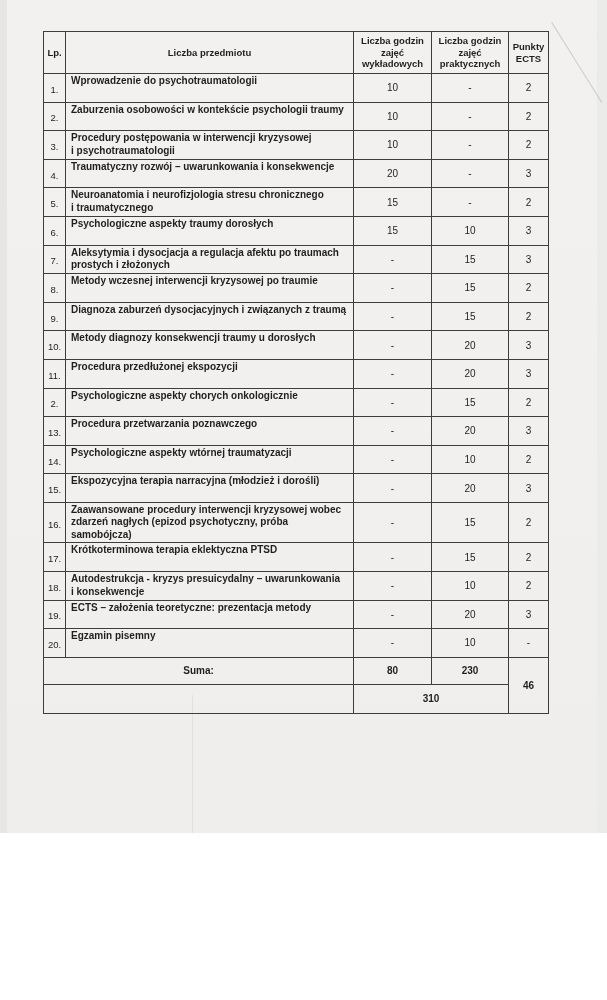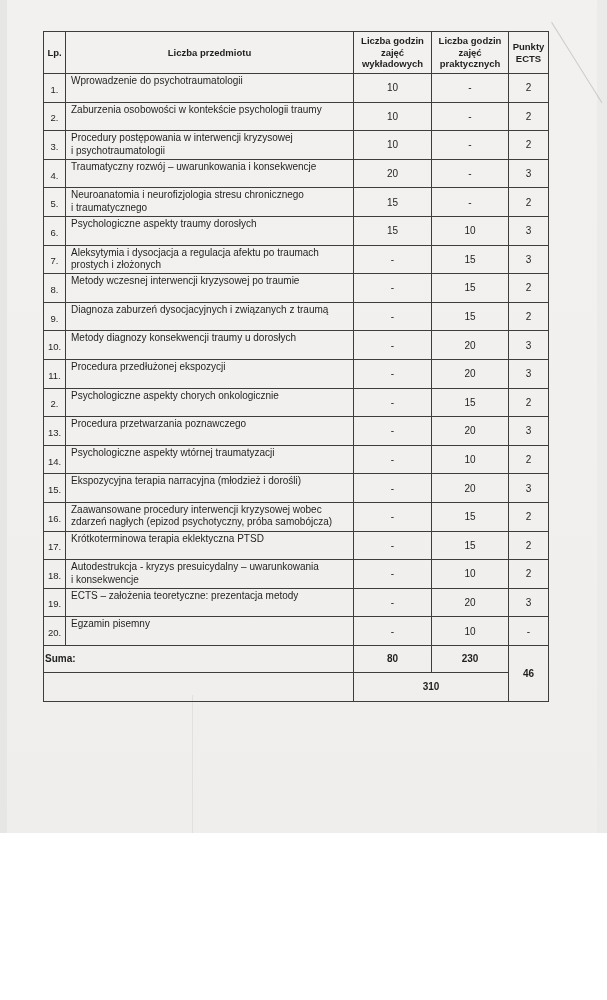--- a/index.html
+++ b/index.html
@@ -85,30 +85,32 @@
     vertical-align: middle;
     padding-top: 4px;
   }
   td.name {
     font-size: 10px;
     line-height: 12.5px;
     text-align: left;
     vertical-align: top;
     padding: 1px 5px 1px 5px;
     white-space: pre-line;
+    font-weight: bold;
   }
   td.num {
     font-size: 10px;
     text-align: center;
     vertical-align: middle;
   }
   td.bold { font-weight: bold; }
   td.suma-label {
     font-size: 10px;
     font-weight: bold;
+    text-align: center;
     vertical-align: middle;
   }
 </style>
 </head>
 <body>
 
 <div id="stage">
   <div class="paper">
     <div class="scan-edge-left"></div>
     <div class="scan-edge-right"></div>

